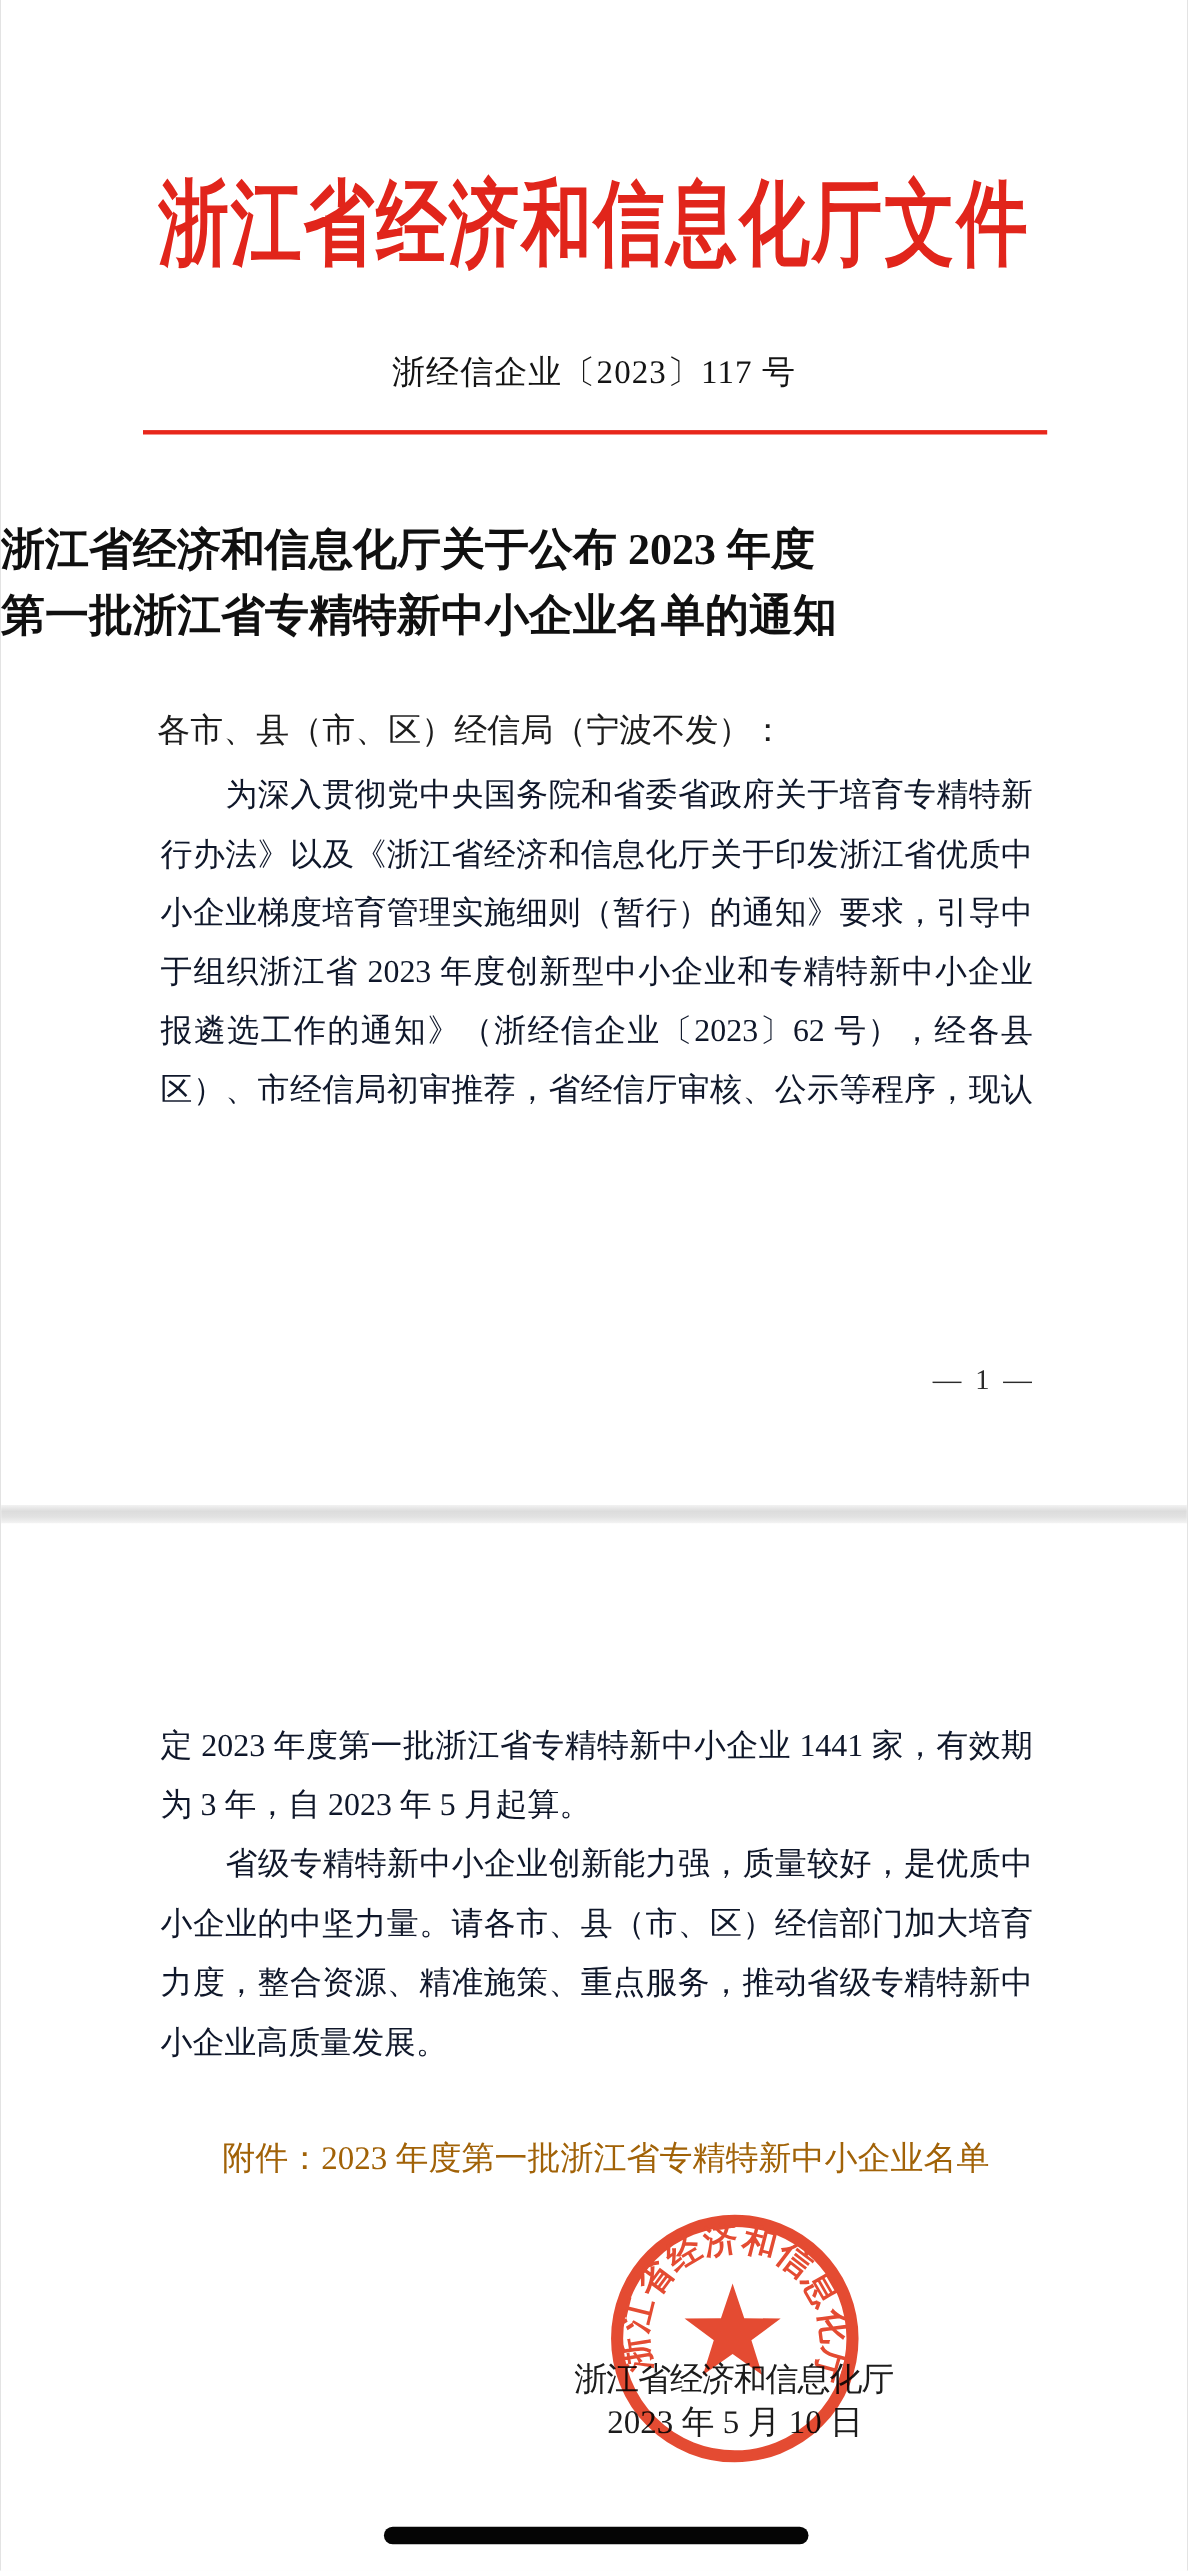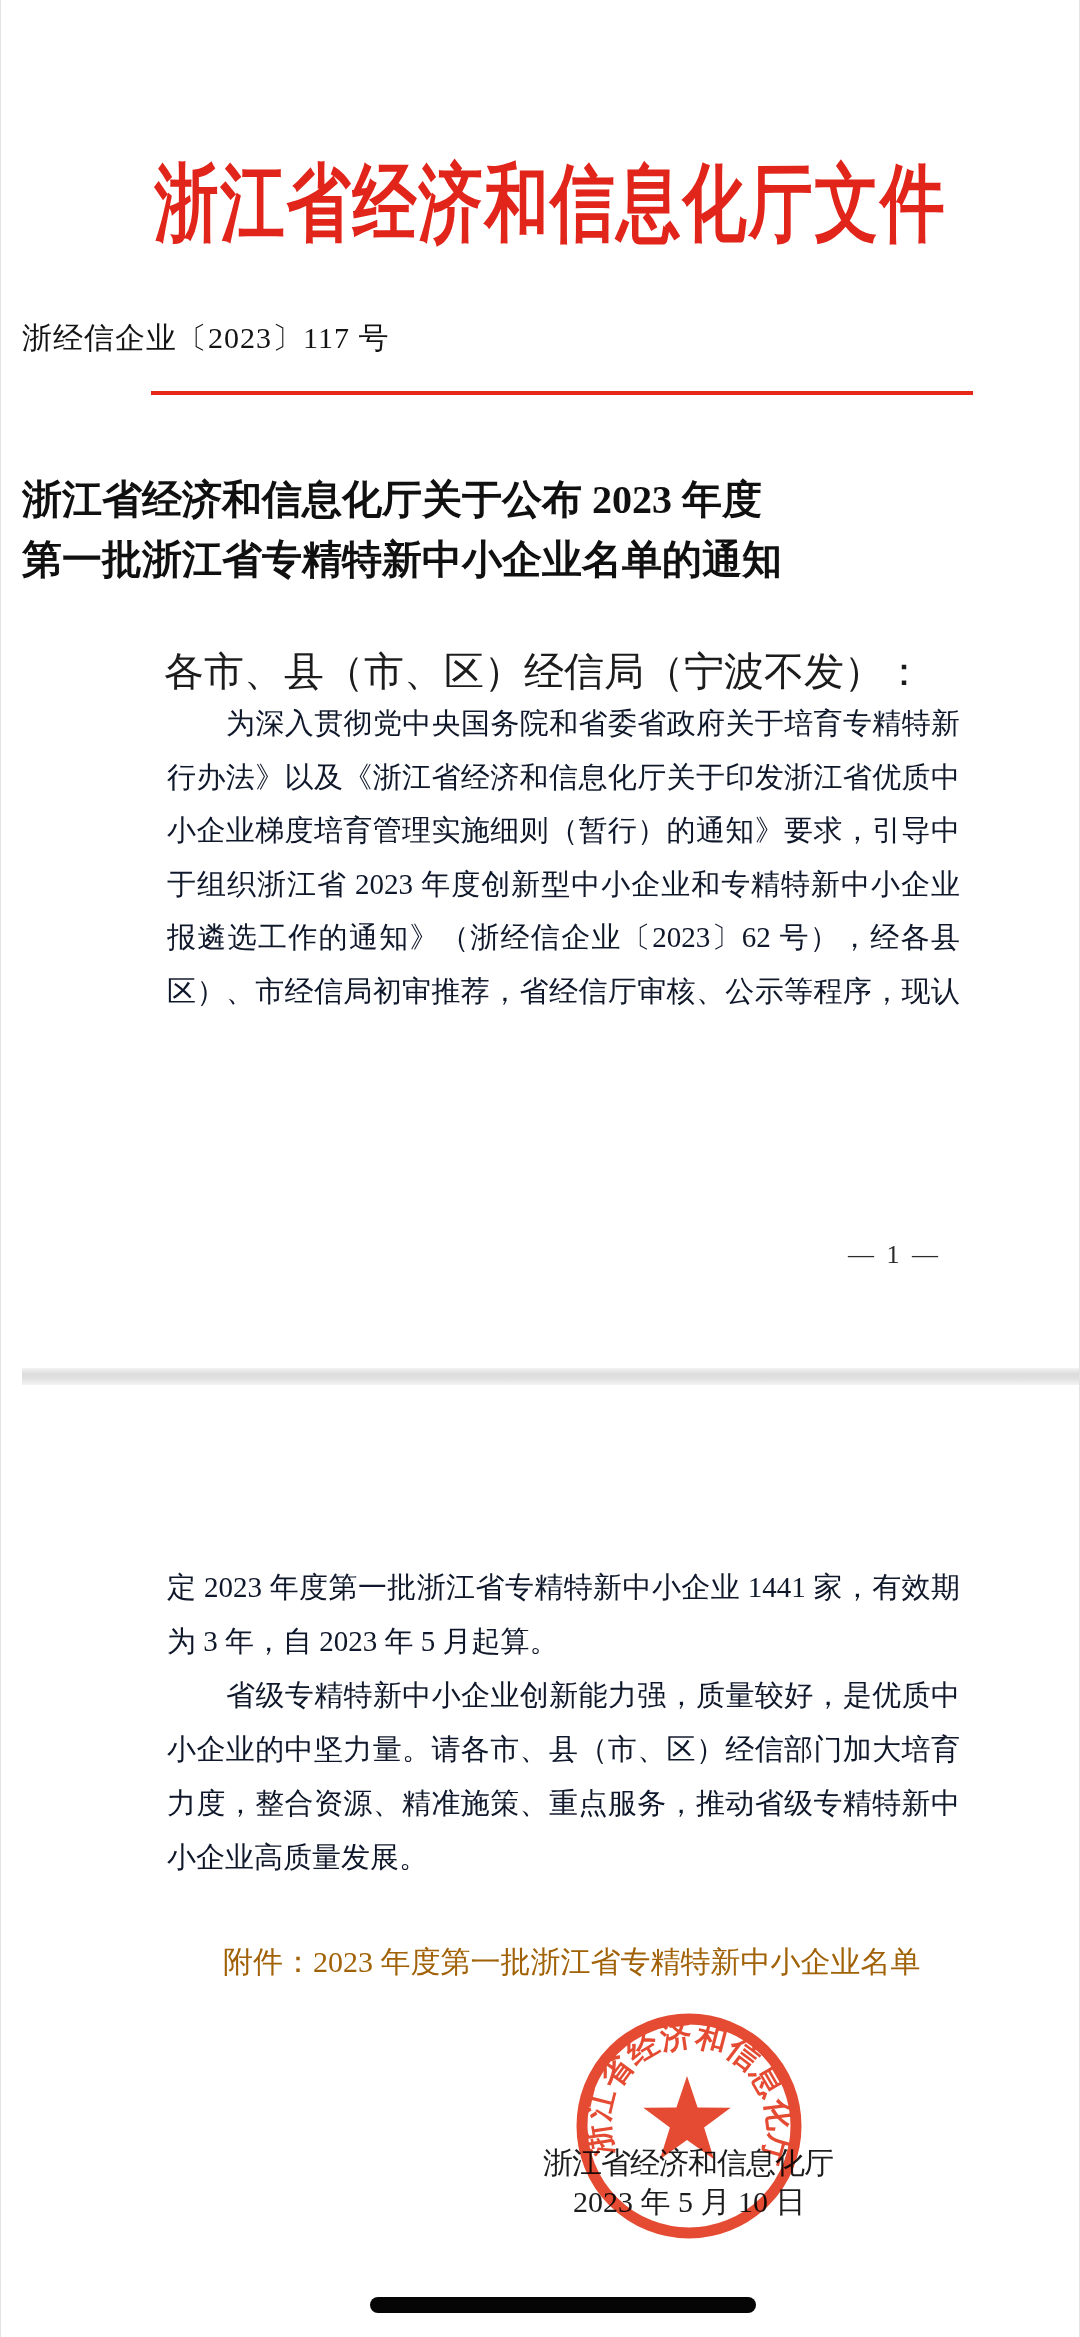--- a/index.html
+++ b/index.html
@@ -7,21 +7,20 @@
   body { font-family:"Liberation Serif","DejaVu Serif",serif; color:#1c1c1c; }
 
   .screen {
     position:relative;
     width:1080px; height:2337px;
     margin:0 auto;
     background:#ffffff;
     border-left:1px solid #e3e3e3;
     border-right:1px solid #e3e3e3;
     overflow:hidden;
-    padding-left:21px;
   }
 
   .page { position:relative; width:100%; background:#ffffff; }
   .page--one { height:1368px; }
   .page--two { height:1178px; }
 
   .page-gap {
     width:100%; height:17px;
     background:linear-gradient(180deg,#f3f3f3 0%,#dcdcdc 35%,#e2e2e2 65%,#f4f4f4 100%);
   }
@@ -30,34 +29,34 @@
   .doc-header {
     position:absolute; top:152px; left:0; width:100%;
     text-align:center;
     font-size:64px; font-weight:bold; letter-spacing:2px;
     color:#e1251b;
     transform:scaleY(1.32); transform-origin:50% 20%;
     white-space:nowrap;
   }
   .doc-number {
     position:absolute; top:318px; left:0; width:100%;
-    font-size:30px; color:#141414; letter-spacing:1px;
+    text-align:center; font-size:30px; color:#141414; letter-spacing:1px;
   }
   .red-line {
     position:absolute; top:391px; left:129px;
     width:822px; height:4px; background:#e8271b;
   }
   .notice-title {
     position:absolute; top:470px; left:0; width:100%;
     text-align:left; font-size:40px; font-weight:bold;
     line-height:60px; color:#101010;
   }
   .salutation {
     position:absolute; top:644px; left:142px;
-    font-size:40px; color:#1c1c1c;
+    font-size:30px; color:#1c1c1c;
   }
   .body-block { position:absolute; left:145px; }
   .body-block--p1 { top:697px; }
   .body-block--p2 { top:175px; }
 
   .ln {
     display:block; width:793px; height:53.5px;
     font-size:29px; line-height:53.5px; color:#0f172a;
     text-align:justify; text-align-last:justify;
     overflow:hidden;

